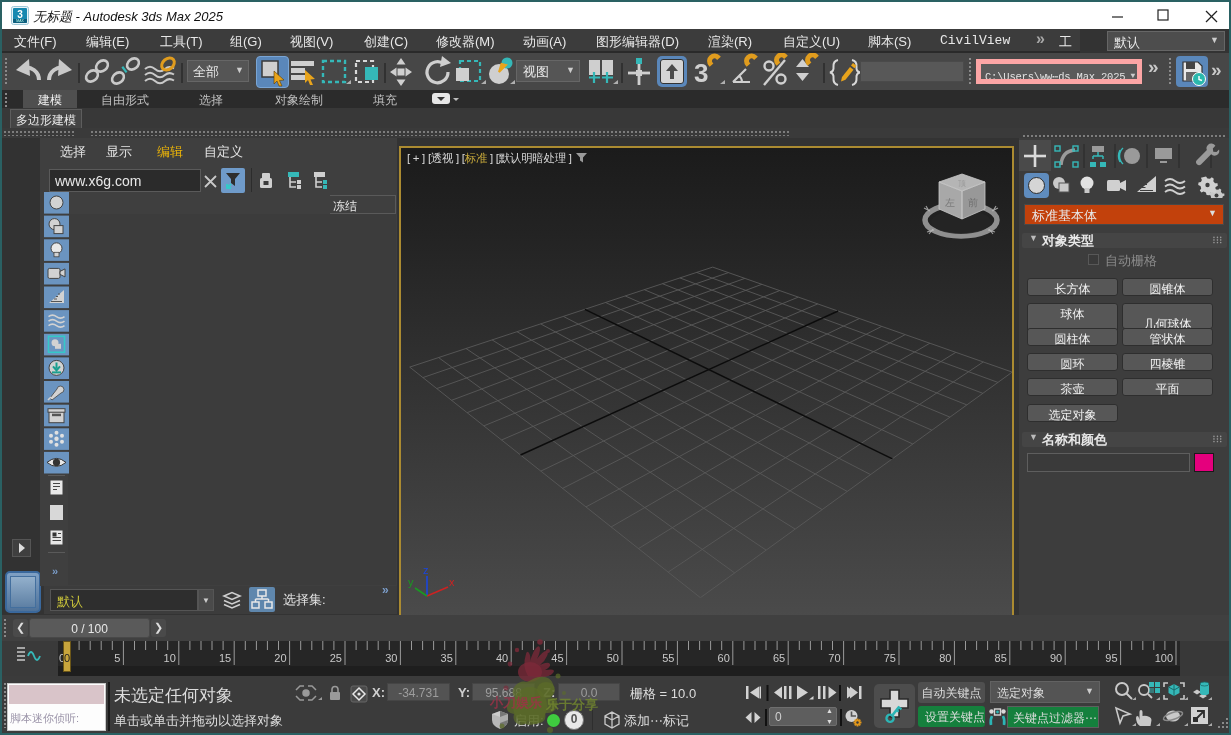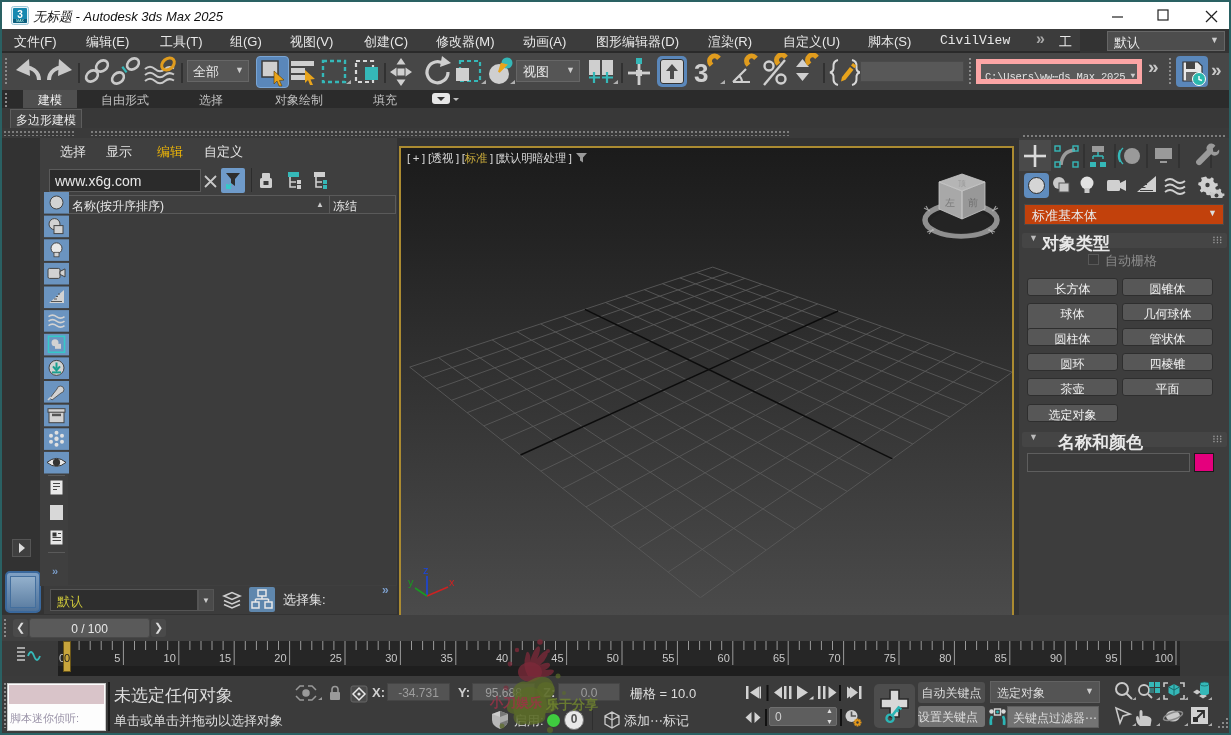--- a/index.html
+++ b/index.html
@@ -290,24 +290,20 @@
         <rect x="39" y="15" width="4" height="4" fill="#cfcfcf"></rect>
   </g>
   <g>
    <rect x="56" y="2" width="11" height="5" fill="#cfcfcf"></rect>
    <path d="M58 7 v10 h6 m-6 -5 h6" stroke="#cfcfcf" stroke-width="1.6" fill="none"></path>
    <rect x="65" y="10" width="4" height="4" fill="#35b8b8"></rect>
         <rect x="65" y="15" width="4" height="4" fill="#35b8b8"></rect>
   </g>
  </svg>
 
- <div class="abs" style="left:28px;top:57px;width:262px;height:19px;background:#3f3f3f;border:1px solid #5a5a5a;color:#e8e8e8;font-size:12px">
-  <span style="position:absolute;left:3px;top:2px">名称(按升序排序)</span>
-  <span style="position:absolute;right:5px;top:4px;font-size:8px;color:#ccc">▲</span>
- </div>
  <div class="abs" style="left:290px;top:57px;width:66px;height:19px;background:#3f3f3f;border:1px solid #5a5a5a;border-left:none;color:#e8e8e8;font-size:12px">
       <span style="position:absolute;left:3px;top:2px">冻结</span>
     </div>
 
  <div class="abs" style="left:28px;top:76px;width:328px;height:371px;background:#3c3c3c"></div>
 </div>
 
 <div class="abs" id="expicons" style="left:44px;top:192px;width:25px;height:400px"></div>
 
 <div class="abs" id="layersrow">
@@ -572,40 +568,40 @@
       </g>
  </svg>
 
  <div class="abs" style="left:5px;top:66px;width:200px;height:21px;background:#c2410c;border:1px solid #484848;font-size:13px">
   <span style="position:absolute;left:7px;top:2px">标准基本体</span>
   <span style="position:absolute;right:6px;top:3px;font-size:9px;color:#ddd">▼</span>
  </div>
 
  <div class="abs" style="left:3px;top:95px;width:205px;height:15px;background:#454545;border-radius:2px;font-weight:bold">
   <span style="position:absolute;left:7px;top:0px;font-size:9px;color:#bbb">▼</span>
-  <span style="position:absolute;left:20px;top:-1px;font-size:17px">对象类型</span>
+  <span style="position:absolute;left:20px;top:-1px;font-size:13px">对象类型</span>
   <span style="position:absolute;right:4px;top:0px;font-size:9px;color:#999;letter-spacing:1px">⁝⁝⁝</span>
  </div>
  <div class="abs" style="left:69px;top:116px;width:11px;height:11px;background:#3a3a3a;border:1px solid #585858"></div>
  <span class="abs" style="left:86px;top:114px;color:#8a8a8a;font-size:13px">自动栅格</span>
  <div class="btn" style="left:8px;top:140px;width:91px;height:18px;padding-top:2px">长方体</div>
  <div class="btn" style="left:103px;top:140px;width:91px;height:18px;padding-top:2px">圆锥体</div>
  <div class="btn" style="left:8px;top:165px;width:91px;height:32px;padding-top:2px">球体</div>
- <div class="btn" style="left:103px;top:165px;width:91px;height:18px;padding-top:2px">几何球体</div>
+ <div class="btn" style="left:103px;top:165px;width:91px;height:26px;padding-top:12px">几何球体</div>
  <div class="btn" style="left:8px;top:190px;width:91px;height:18px;padding-top:2px">圆柱体</div>
  <div class="btn" style="left:103px;top:190px;width:91px;height:18px;padding-top:2px">管状体</div>
  <div class="btn" style="left:8px;top:215px;width:91px;height:18px;padding-top:2px">圆环</div>
  <div class="btn" style="left:103px;top:215px;width:91px;height:18px;padding-top:2px">四棱锥</div>
  <div class="btn" style="left:8px;top:240px;width:91px;height:18px;padding-top:2px">茶壶</div>
  <div class="btn" style="left:103px;top:240px;width:91px;height:18px;padding-top:2px">平面</div>
  <div class="btn" style="left:8px;top:266px;width:91px;height:18px;padding-top:2px">选定对象</div>
 
  <div class="abs" style="left:3px;top:294px;width:205px;height:15px;background:#454545;border-radius:2px;font-weight:bold">
   <span style="position:absolute;left:7px;top:0px;font-size:9px;color:#bbb">▼</span>
-  <span style="position:absolute;left:36px;top:-1px;font-size:17px">名称和颜色</span>
+  <span style="position:absolute;left:20px;top:-1px;font-size:13px">名称和颜色</span>
   <span style="position:absolute;right:4px;top:0px;font-size:9px;color:#999;letter-spacing:1px">⁝⁝⁝</span>
  </div>
  <div class="abs field" style="left:8px;top:315px;width:163px;height:19px;background:#3a3a3a;border:1px solid #5e5e5e"></div>
  <div class="abs" style="left:175px;top:315px;width:20px;height:19px;background:#e5007d;border:1px solid #1a1a1a"></div>
 </div>
 
 <div class="abs" id="sliderrow">
  <div class="abs vdots" style="left:1px;top:3px;height:20px"></div>
  <div class="abs" style="left:11px;top:4px;width:15px;height:18px;background:#4a4a4a;border-radius:3px;color:#ddd;text-align:center;font-size:11px;padding-top:2px">❮</div>
  <div class="abs" style="left:27px;top:3px;width:121px;height:20px;background:#5a5a5a;border:1px solid #484848;border-radius:3px;color:#e8e8e8;text-align:center;font-size:12px;padding-top:3px">0 / 100</div>
@@ -819,33 +815,33 @@
  <div class="abs" style="left:872px;top:8px;width:41px;height:44px;background:#4d4d4d;border-radius:5px"></div>
  <svg class="ico" style="left:872px;top:8px" width="41" height="44" viewBox="0 0 41 44">
   <path d="M16 6 h9 v9 h9 v9 h-9 v9 h-9 v-9 h-9 v-9 h9 z" fill="#d8d8d8" stroke="#2a2a2a" stroke-width="1.6"></path>
   <g transform="translate(21,28) rotate(38)" stroke="#2cb5b5" fill="none">
    <circle cx="0" cy="8" r="3.6" stroke-width="2.4"></circle>
    <line x1="0" y1="4.5" x2="0" y2="-7" stroke-width="2.6"></line>
    <path d="M0 -6 h3.5 M0 -2.5 h2.8" stroke-width="2.2"></path>
   </g>
  </svg>
  <div class="abs" style="left:916px;top:6px;width:67px;height:21px;background:#4f4f4f;border-radius:3px;font-size:12px;text-align:center;padding-top:3px">自动关键点</div>
- <div class="abs" style="left:916px;top:30px;width:67px;height:21px;background:#737373;border-radius:3px;font-size:12px;text-align:left;padding-top:3px">设置关键点</div>
+ <div class="abs" style="left:916px;top:30px;width:67px;height:21px;background:#15803d;border-radius:3px;font-size:12px;text-align:right;padding-top:3px">设置关键点</div>
  <div class="abs" style="left:988px;top:5px;width:110px;height:22px;background:#545454;border:1px solid #626262;font-size:12px">
   <span style="position:absolute;left:6px;top:3px">选定对象</span>
   <span style="position:absolute;right:5px;top:4px;font-size:9px;color:#ccc">▼</span>
  </div>
  <svg class="ico" style="left:986px;top:32px" width="19" height="19" viewBox="0 0 19 19">
   <circle cx="3.5" cy="3.5" r="2.2" fill="#d8d8d8"></circle>
   <circle cx="15.5" cy="3.5" r="2.2" fill="#d8d8d8"></circle>
   <rect x="6.5" y="1" width="6" height="6" fill="none" stroke="#d8d8d8" stroke-width="1.4"></rect>
   <circle cx="9.5" cy="4" r="1.4" fill="#2cb5b5"></circle>
   <path d="M4 8 q-2 4 -1 9 M15 8 q2 4 1 9" stroke="#2cb5b5" stroke-width="2.6" fill="none"></path>
  </svg>
- <div class="abs" style="left:1005px;top:30px;width:92px;height:22px;background:#737373;border:1px solid #5e5e5e;font-size:12px;white-space:nowrap;overflow:hidden">
+ <div class="abs" style="left:1005px;top:30px;width:92px;height:22px;background:#15803d;border:1px solid #5e5e5e;font-size:12px;white-space:nowrap;overflow:hidden">
       <span style="position:absolute;left:5px;top:3px">关键点过滤器⋯</span>
     </div>
 
  <svg class="ico" style="left:742px;top:35px" width="18" height="14" viewBox="0 0 18 14">
       <path d="M7.5 1 l-6 5.5 l6 5.5 z M10.5 1 l6 5.5 l-6 5.5 z" fill="#d2d2d2"></path>
     </svg>
  <div class="abs" style="left:763px;top:33px;width:2px;height:17px;background:#111"></div>
  <div class="abs" style="left:767px;top:31px;width:68px;height:19px;background:#5e5e5e;border:1px solid #6e6e6e;border-radius:2px;font-size:12px;color:#cfcfcf">
       <span style="position:absolute;left:5px;top:2px">0</span>
   <span style="position:absolute;right:3px;top:-1px;font-size:7px;color:#ddd">▲</span>

